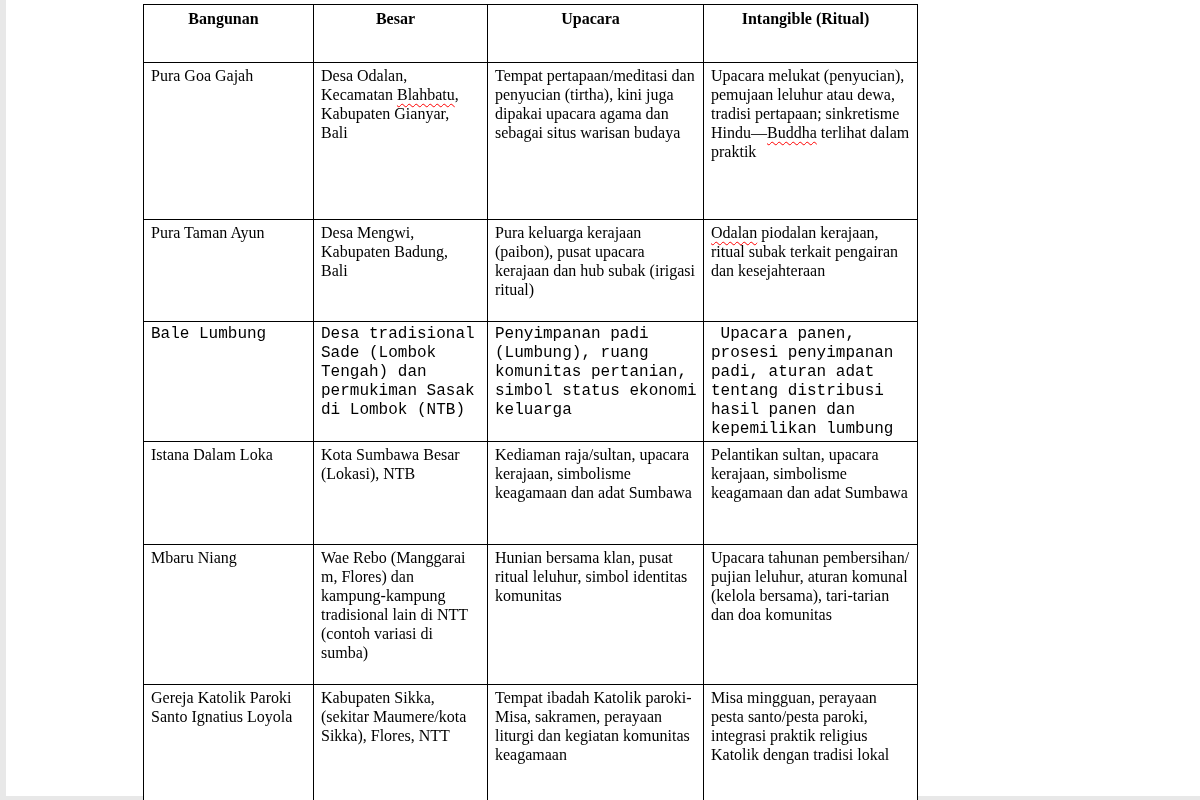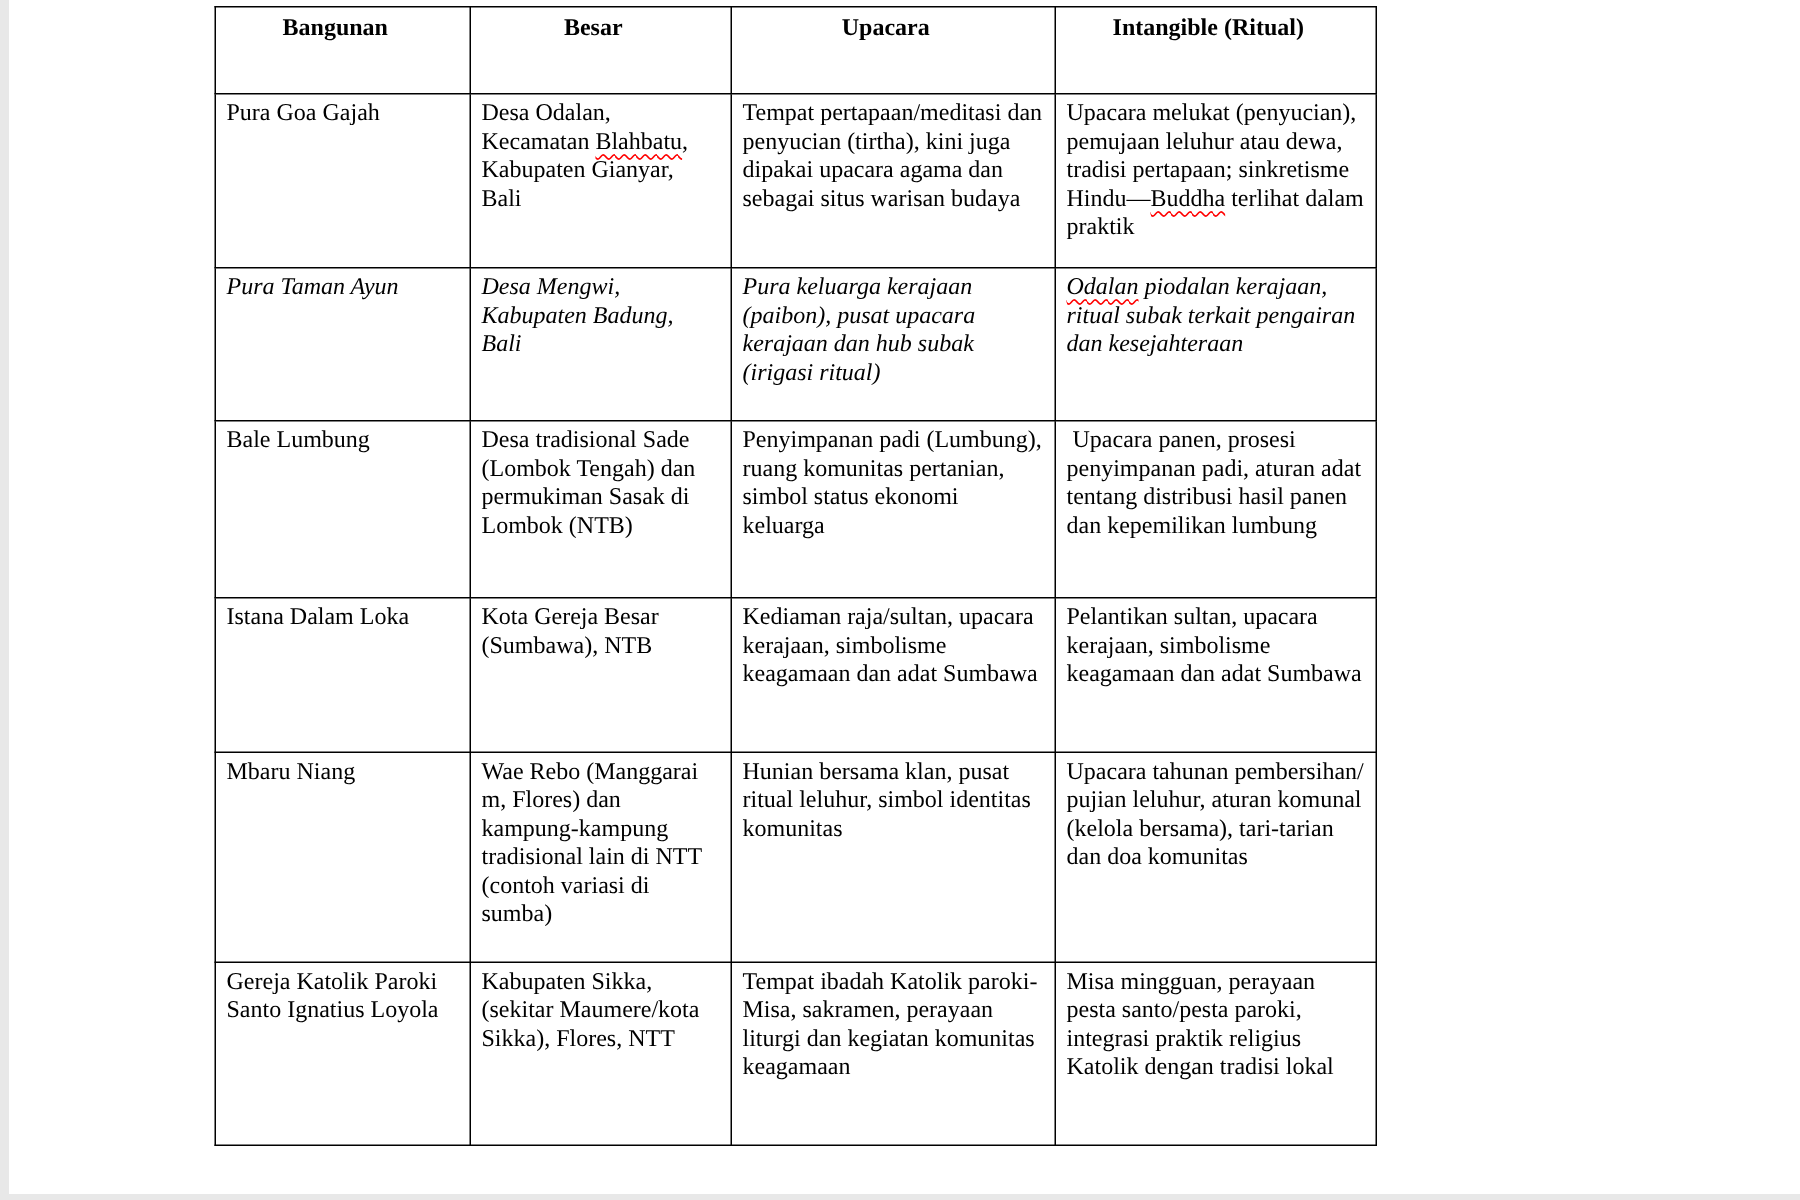--- a/index.html
+++ b/index.html
@@ -52,23 +52,23 @@
     text-align: center;
     padding: 4px 16px 2px 6px;
   }
   .doc-table td {
     font-weight: normal;
     text-align: left;
     padding: 3px 6px 2px 7px;
   }
   .doc-table td.col-1 { padding-right: 10px; }
   thead tr            { height: 58px; }
-  tbody tr:nth-child(1) { height: 116px; }
-  tbody tr:nth-child(2) { height: 102px; font-style: italic; }
-  tbody tr:nth-child(3) { height: 118px; }
+  tbody tr:nth-child(1) { height: 157px; }
+  tbody tr:nth-child(2) { height: 102px; }
+  tbody tr:nth-child(3) { height: 118px; font-family: Liberation Mono, monospace; }
   tbody tr:nth-child(4) { height: 103px; margin-top: 30px; }
   tbody tr:nth-child(5) { height: 140px; }
   tbody tr:nth-child(6) { height: 122px; }
   col.c0 { width: 170px; }
   col.c1 { width: 174px; }
   col.c2 { width: 216px; }
   col.c3 { width: 214px; }
   .sq {
     text-decoration-line: underline;
     text-decoration-style: wavy;
@@ -114,21 +114,21 @@
           <td class="col-3"><span class="sq">Odalan</span><span> piodalan kerajaan, ritual subak terkait pengairan dan kesejahteraan</span></td>
         </tr>
         <tr>
           <td class="col-0"><span>Bale Lumbung</span></td>
           <td class="col-1"><span>Desa tradisional Sade (Lombok Tengah) dan permukiman Sasak di Lombok (NTB)</span></td>
           <td class="col-2"><span>Penyimpanan padi (Lumbung), ruang komunitas pertanian, simbol status ekonomi keluarga</span></td>
           <td class="col-3"><span> Upacara panen, prosesi penyimpanan padi, aturan adat tentang distribusi hasil panen dan kepemilikan lumbung</span></td>
         </tr>
         <tr>
           <td class="col-0"><span>Istana Dalam Loka</span></td>
-          <td class="col-1"><span>Kota Gereja Besar (Sumbawa), NTB</span></td>
+          <td class="col-1"><span>Kota Sumbawa Besar (Lokasi), NTB</span></td>
           <td class="col-2"><span>Kediaman raja/sultan, upacara kerajaan, simbolisme keagamaan dan adat Sumbawa</span></td>
           <td class="col-3"><span>Pelantikan sultan, upacara kerajaan, simbolisme keagamaan dan adat Sumbawa</span></td>
         </tr>
         <tr>
           <td class="col-0"><span>Mbaru Niang</span></td>
           <td class="col-1"><span>Wae Rebo (Manggarai m, Flores) dan kampung-kampung tradisional lain di NTT (contoh variasi di sumba)</span></td>
           <td class="col-2"><span>Hunian bersama klan, pusat ritual leluhur, simbol identitas komunitas</span></td>
           <td class="col-3"><span>Upacara tahunan pembersihan/ pujian leluhur, aturan komunal (kelola bersama), tari-tarian dan doa komunitas</span></td>
         </tr>
         <tr>

